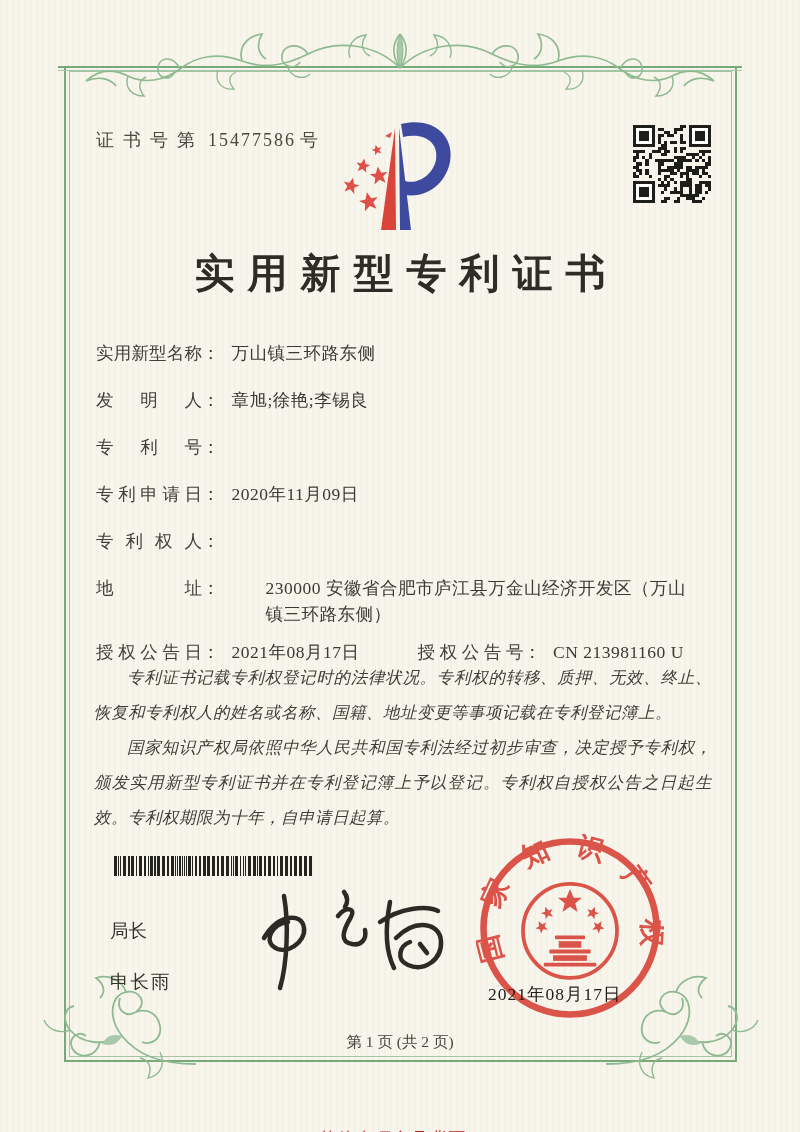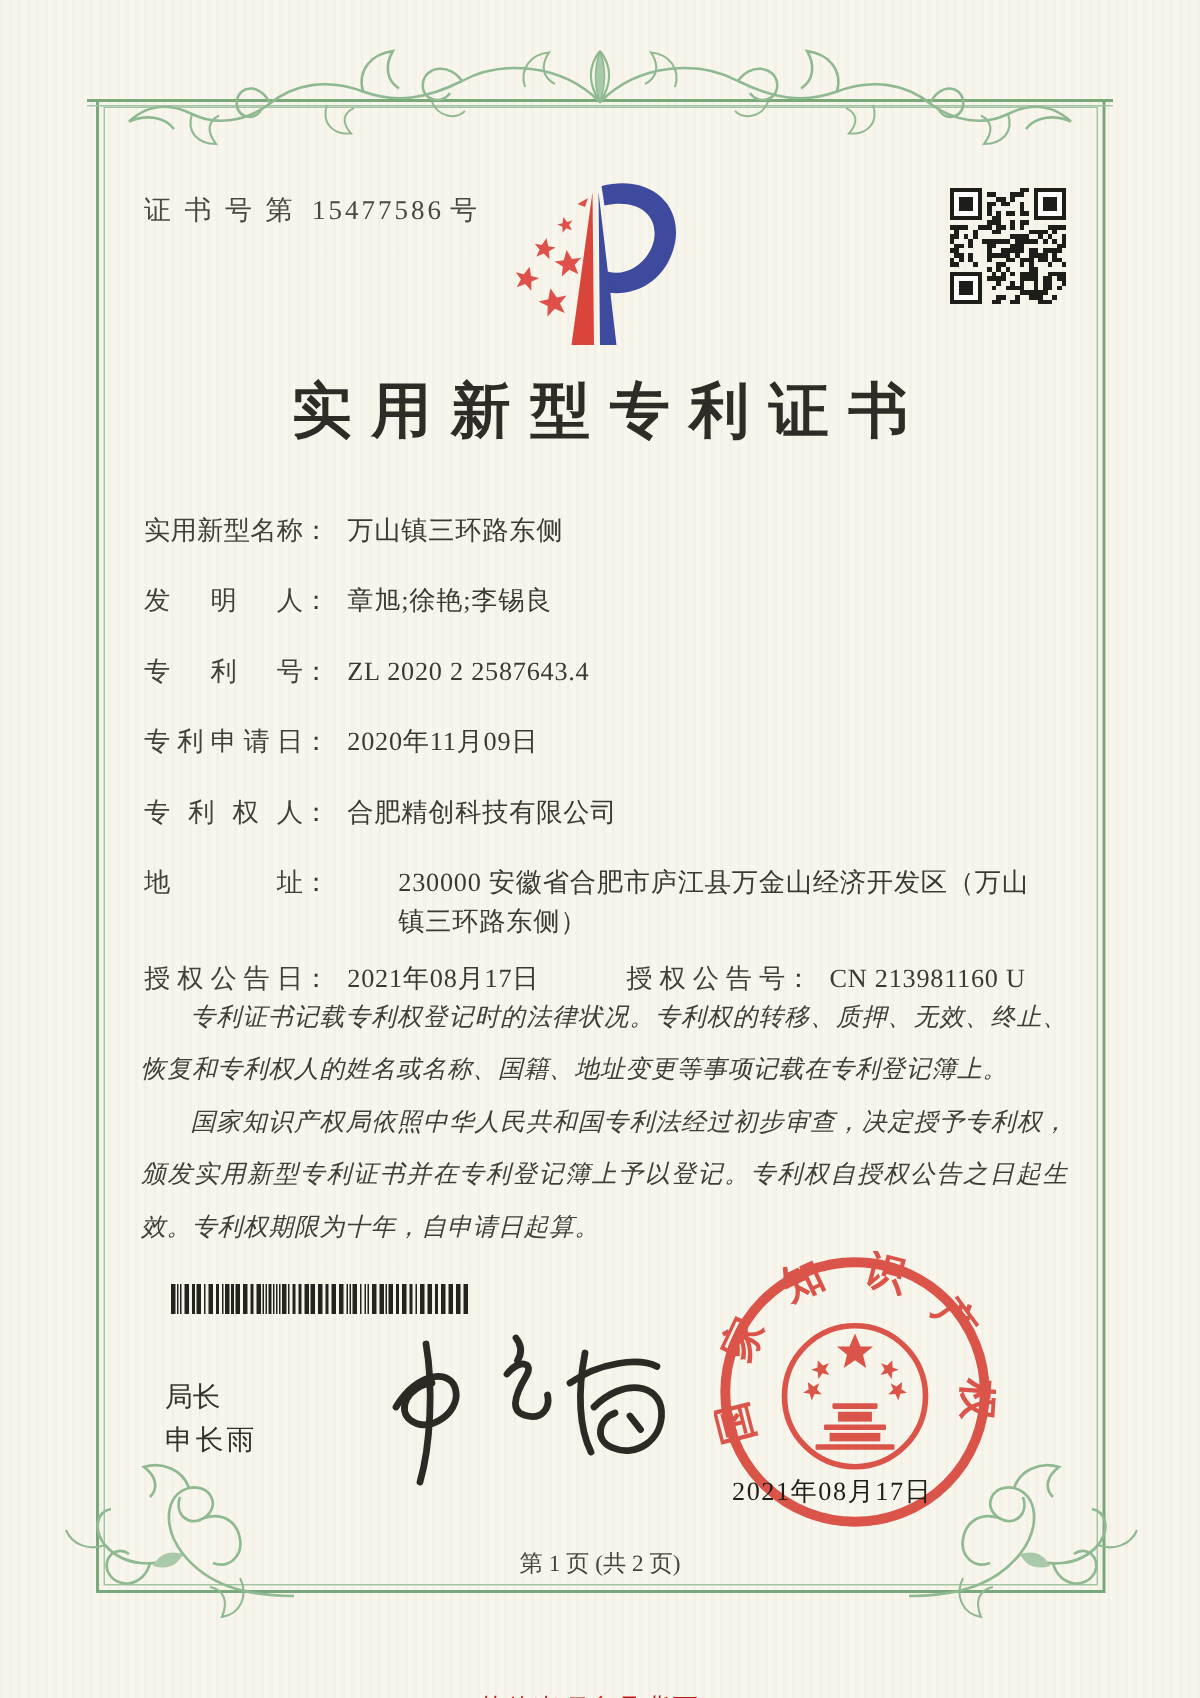--- a/index.html
+++ b/index.html
@@ -61,21 +61,21 @@
     position:absolute; left:94px; top:660px; width:618px;
     font-size:16.5px; line-height:35px; text-align:justify;
     font-style:italic; color:#403e36; letter-spacing:.5px;
   }
   .body-text p { text-indent:2em; }
   
   .barcode { position:absolute; left:114px; top:856px; width:198px; height:20px; }
   .barcode i { position:absolute; top:0; height:100%; background:#24241f; }
   
   .signer { position:absolute; left:110px; top:918px; font-size:18.5px; color:#34332c; }
-  .signer .name { margin-top:4px; letter-spacing:2px; }
+  .signer .name { margin-top:26px; letter-spacing:2px; }
   .signature { position:absolute; left:228px; top:884px; width:225px; height:115px; }
   
   .seal { position:absolute; left:476px; top:834px; width:188px; height:188px; opacity:.92; }
   .seal-date {
     position:absolute; left:488px; top:982px; width:165px;
     font-size:17.5px; color:#1e1d19; letter-spacing:1px; white-space:nowrap;
   }
   
   .page-no { position:absolute; left:0; top:1032px; width:800px; text-align:center; font-size:15.5px; color:#45443c; }
   .back-note {
@@ -384,31 +384,29 @@
     <span class="val">万山镇三环路东侧</span>
   </div>
   <div class="frow">
     <span class="lab">发明人</span>
       <span class="colon">：</span>
     <span class="val">章旭;徐艳;李锡良</span>
   </div>
   <div class="frow">
     <span class="lab">专利号</span>
       <span class="colon">：</span>
-    <span class="val">ZL 2020 2 2587643.4</span>
   </div>
   <div class="frow">
     <span class="lab">专利申请日</span>
       <span class="colon">：</span>
     <span class="val">2020年11月09日</span>
   </div>
   <div class="frow">
     <span class="lab">专利权人</span>
       <span class="colon">：</span>
-    <span class="val">合肥精创科技有限公司</span>
   </div>
   <div class="frow addr">
     <span class="lab">地址</span>
       <span class="colon">：</span>
     <span class="val">230000 安徽省合肥市庐江县万金山经济开发区（万山镇三环路东侧）</span>
   </div>
   <div class="frow grant-pair">
     <span class="lab">授权公告日</span>
       <span class="colon">：</span>
     <span class="val">2021年08月17日</span>

